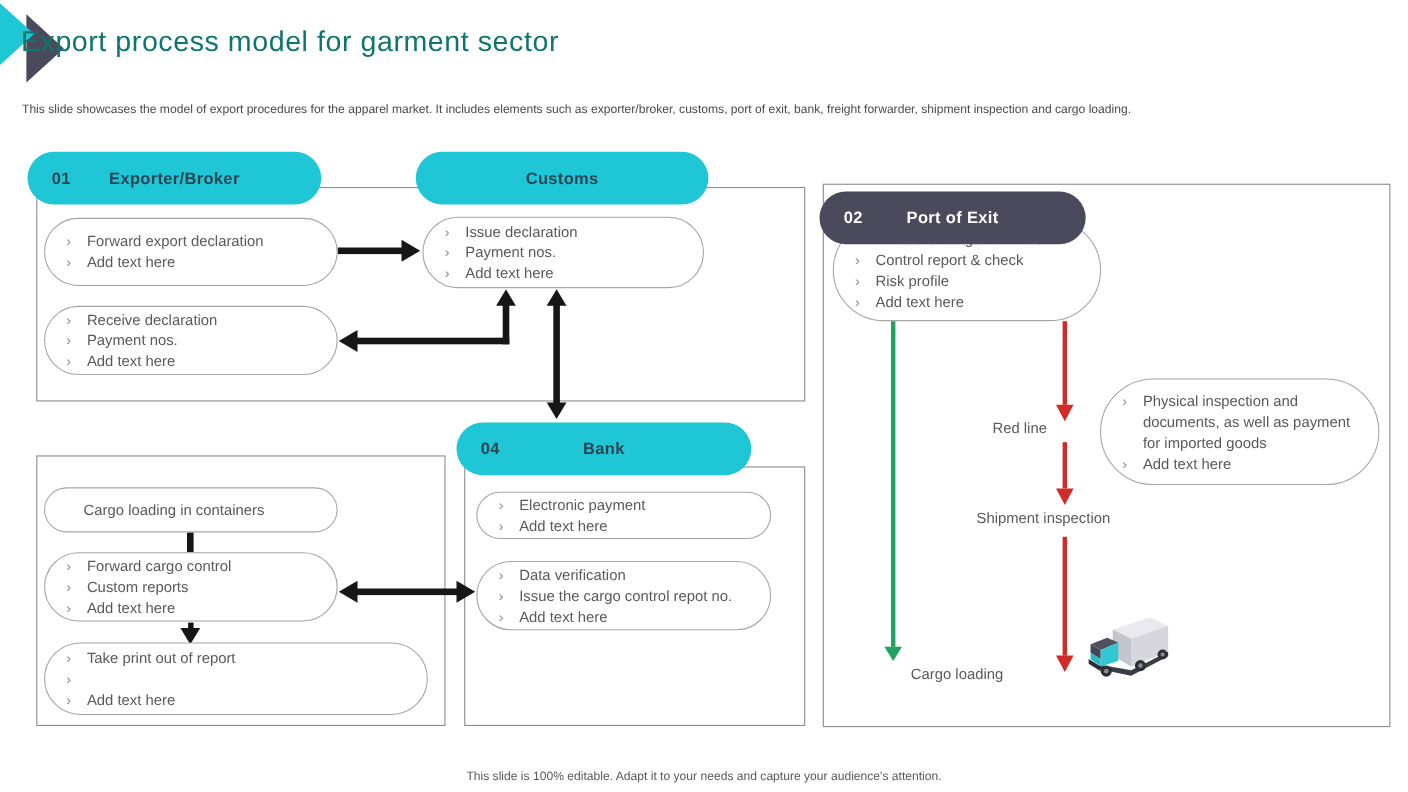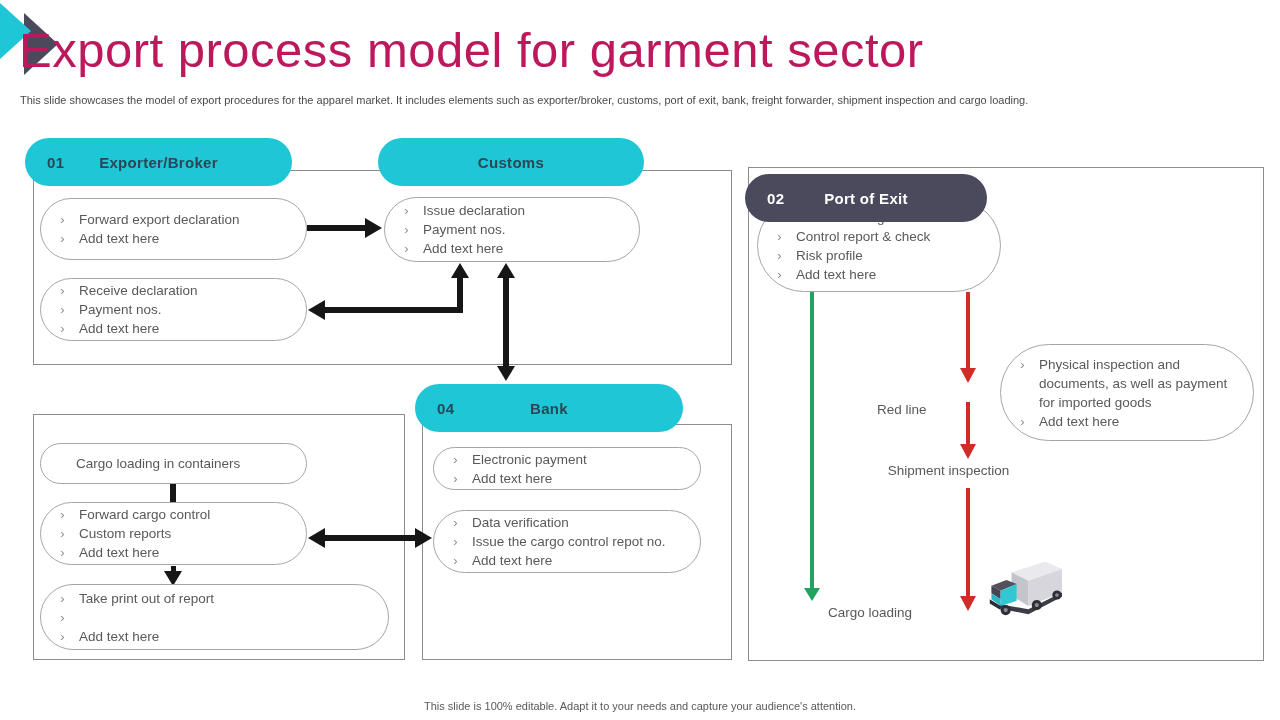--- a/index.html
+++ b/index.html
@@ -1,20 +1,20 @@
 <!DOCTYPE html>
 <html><head>
 <meta charset="utf-8">
 <style>
   html,body{margin:0;padding:0;background:#fff;}
   .slide{position:relative;width:1280px;height:720px;background:#ffffff;overflow:hidden;
          font-family:"Liberation Sans","DejaVu Sans",sans-serif;}
   .abs{position:absolute;}
   
-  .title{position:absolute;left:19px;top:22px;font-size:49px;font-weight:400;color:#be185d;letter-spacing:.5px;}
+  .title{position:absolute;left:19px;top:22px;font-size:26px;font-weight:400;color:#0f766e;letter-spacing:.5px;}
   .subtitle{position:absolute;left:20px;top:78px;width:1150px;font-size:11px;color:#4a4a4a;margin-top:16px;}
   .tri{position:absolute;width:0;height:0;}
   
   .container{position:absolute;border:1px solid #8c8c8c;background:transparent;}
   
   .pill{position:absolute;height:48px;border-radius:24px;display:flex;align-items:center;justify-content:center;
         font-weight:bold;font-size:15px;letter-spacing:.3px;z-index:5;}
   .pill.teal{background:#1ec6d6;color:#2c4656;}
   .pill.dark{background:#4a4a5c;color:#ffffff;}
   .pill .num{position:absolute;left:22px;}
@@ -222,21 +222,21 @@
   <div class="gln" style="left:810px;top:292px;width:4px;height:296px;"></div>
   <div class="ah gdown" style="left:804px;top:588px;"></div>
   <div class="flowlabel" style="left:805px;top:605px;width:130px;text-align:center;">Cargo loading</div>
 
   <div class="rln" style="left:966px;top:292px;width:4px;height:76px;"></div>
   <div class="ah rdown" style="left:960px;top:368px;"></div>
   <div class="rln" style="left:966px;top:402px;width:4px;height:42px;"></div>
   <div class="ah rdown" style="left:960px;top:444px;"></div>
   <div class="rln" style="left:966px;top:488px;width:4px;height:108px;"></div>
   <div class="ah rdown" style="left:960px;top:596px;"></div>
-  <div class="flowlabel" style="left:877px;top:402px;width:100px;text-align:left;">Red line</div>
+  <div class="flowlabel" style="left:877px;top:382px;width:100px;text-align:center;">Red line</div>
   <div class="flowlabel" style="left:876px;top:463px;width:145px;text-align:center;">Shipment inspection</div>
 
   <div class="abs" style="left:983px;top:557px;width:84px;height:76px;z-index:6;">
     <svg width="84" height="76" viewBox="0 0 100 90" xmlns="http://www.w3.org/2000/svg">
       <polygon points="34,18 74,5 94,14 54,28" fill="#e9e9ee"></polygon>
       <polygon points="54,28 94,14 94,42 54,58" fill="#d6d6dc"></polygon>
       <polygon points="34,18 54,28 54,58 34,46" fill="#c4c4cc"></polygon>
       <polygon points="20,56 54,62 94,42 94,47 54,68 20,61" fill="#3c3c46"></polygon>
       <polygon points="10,34 28,27 40,32 21,40" fill="#52525f"></polygon>
       <polygon points="10,34 21,40 21,50 10,43" fill="#454553"></polygon>

